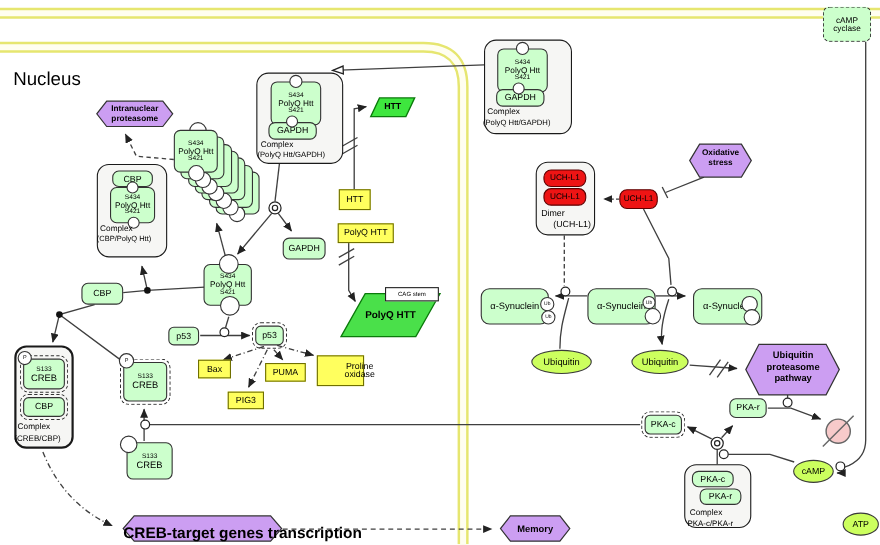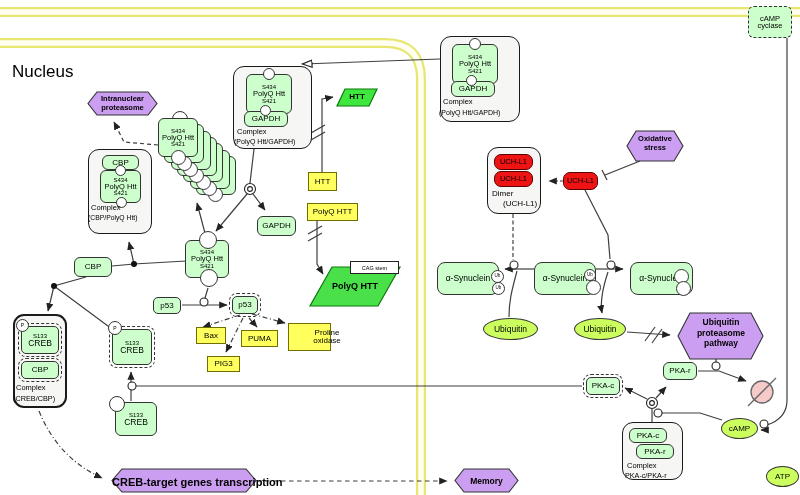--- a/index.html
+++ b/index.html
@@ -148,21 +148,21 @@
     </div>
 <div class="txt" style="left:627px;top:134px;width:56px;font-size:7.5px;">
   <span style="display:block">Oxidative</span>
       <span style="display:block">stress</span>
     </div>
 <div class="txt" style="left:681px;top:317px;width:80px;font-size:8.5px;">
   <span style="display:block">Ubiquitin</span>
       <span style="display:block">proteasome</span>
       <span style="display:block">pathway</span>
     </div>
-<div class="txt" style="left:112px;top:476px;width:144px;font-size:11px;white-space:nowrap;">CREB-target genes transcription</div>
+<div class="txt" style="left:112px;top:476px;width:144px;font-size:14px;white-space:nowrap;">CREB-target genes transcription</div>
 <div class="txt" style="left:455px;top:476px;width:63px;font-size:8.5px;">Memory</div>
 
 <div class="txt" style="left:342px;top:92px;width:30px;font-size:8px;">HTT</div>
 <div class="txt" style="left:323px;top:281px;width:64px;font-size:9px;">PolyQ HTT</div>
 <div class="wbox" style="left:350px;top:261px;width:49px;height:13px;">CAG stem</div>
 
 <div class="cx" style="left:88px;top:149px;width:64px;height:85px;"></div>
 <div class="p" style="left:102px;top:155px;width:37px;height:15px;">CBP</div>
 <div class="p p3" style="left:100px;top:170px;width:41px;height:33px;">
   <span class="rs">S434</span>
@@ -216,21 +216,21 @@
     </div>
 <div class="crc" style="left:199px;top:231px;width:18px;height:18px;"></div>
 <div class="crc" style="left:200px;top:269px;width:18px;height:18px;"></div>
 <div class="p" style="left:257px;top:216px;width:39px;height:20px;">GAPDH</div>
 <div class="p gene" style="left:308px;top:172px;width:29px;height:19px;">HTT</div>
 <div class="p gene" style="left:307px;top:203px;width:51px;height:18px;">PolyQ HTT</div>
 <div class="p" style="left:153px;top:297px;width:28px;height:17px;border-radius:5px;">p53</div>
 <div class="act" style="left:229px;top:293px;width:32px;height:24px;">
   <div class="p">p53</div>
     </div>
-<div class="p gene" style="left:180px;top:327px;width:30px;height:17px;margin-left:16px;">Bax</div>
+<div class="p gene" style="left:180px;top:327px;width:30px;height:17px;">Bax</div>
 <div class="p gene" style="left:241px;top:330px;width:37px;height:17px;text-align:center;">PUMA</div>
 <div class="p gene" style="left:207px;top:356px;width:33px;height:16px;">PIG3</div>
 <div class="p gene p3" style="left:288px;top:323px;width:43px;height:28px;padding-left:35px;">
   <span style="font-size:8px;display:block">Proline</span>
       <span style="font-size:8px;display:block">oxidase</span>
     </div>
 
 <div class="cx thick" style="left:13px;top:314px;width:54px;height:94px;"></div>
 <div class="act" style="left:18px;top:323px;width:44px;height:34px;">
   <div class="p p3">

